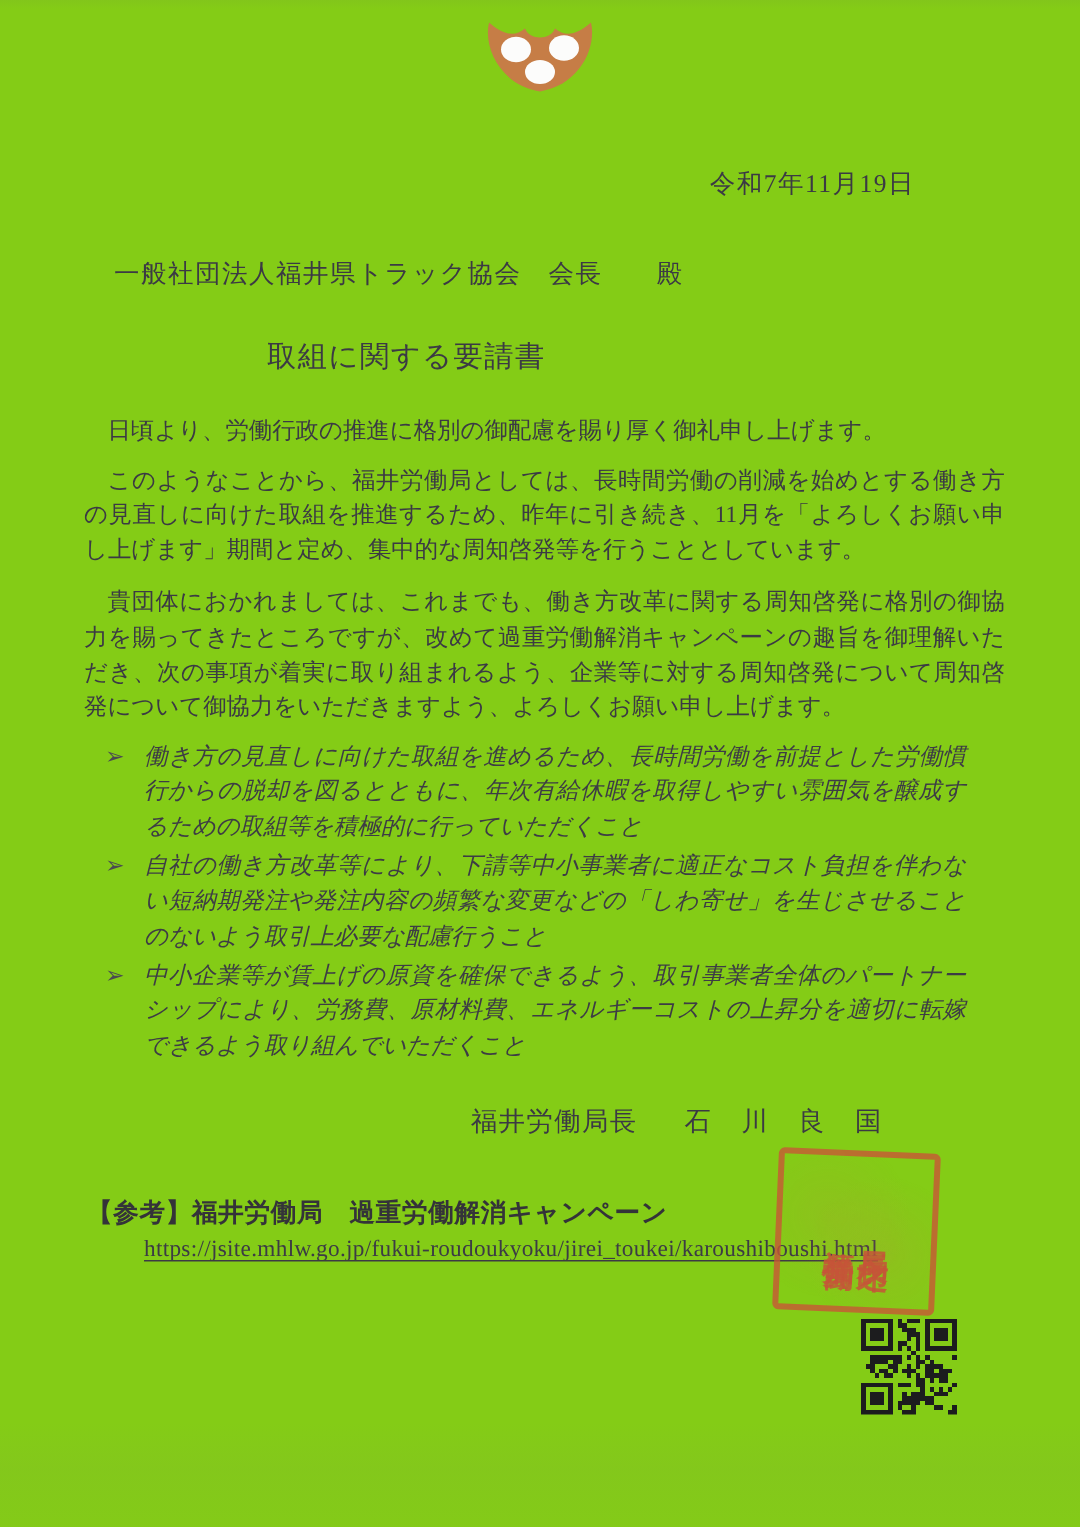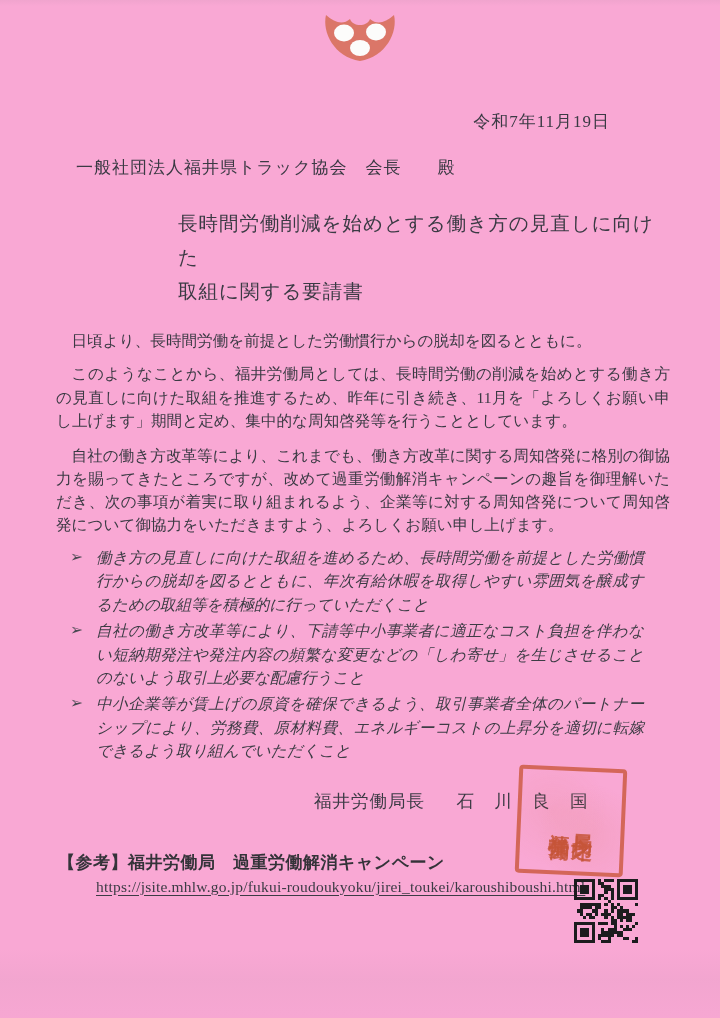--- a/index.html
+++ b/index.html
@@ -1,20 +1,20 @@
 <!DOCTYPE html>
 <html lang="ja"><head>
 <meta charset="utf-8">
 <style>
   html,body{margin:0;padding:0;background:#e8e8e8;}
   .page{
     position:relative;
     width:720px;height:1018px;
     margin:0 auto;
-    background:#f9a8d4;
+    background:#84cc16;
     overflow:hidden;
     font-family:"Liberation Serif","DejaVu Serif",serif;
     color:#3b3a44;
   }
   
   .page::after{
     content:"";position:absolute;left:0;right:0;bottom:0;height:70px;
     background:linear-gradient(to bottom, rgba(0,0,0,0) 0%, rgba(120,120,125,0.05) 45%, rgba(120,120,125,0.02) 100%);
     pointer-events:none;
   }
@@ -28,21 +28,21 @@
 
   .date-line{
     margin-top:42px;
     padding-right:110px;
     text-align:right;
     font-size:17px;
     letter-spacing:1px;
   }
 
   .addressee{
-    margin:23px 0 0 76px;
+    margin:37px 0 0 76px;
     font-size:17px;
     letter-spacing:1px;
   }
 
   .doc-title{
     margin:28px 60px 0 178px;
     font-size:19.5px;
     line-height:1.75;
     letter-spacing:1px;
   }
@@ -156,28 +156,27 @@
       <ellipse cx="55" cy="20" rx="10" ry="8.5" fill="#fcfcfb"></ellipse>
       <ellipse cx="39" cy="36" rx="10" ry="8" fill="#fcfcfb"></ellipse>
     </svg>
   </div>
 
   <div class="date-line">令和7年11月19日</div>
 
   <div class="addressee">一般社団法人福井県トラック協会　会長　　殿</div>
 
   <div class="doc-title">
-    <div>長時間労働削減を始めとする働き方の見直しに向けた</div>
     <div>取組に関する要請書</div>
   </div>
 
   <div class="body-block">
-    <p>日頃より、長時間労働を前提とした労働慣行からの脱却を図るとともに。</p>
+    <p>日頃より、労働行政の推進に格別の御配慮を賜り厚く御礼申し上げます。</p>
     <p class="gap">このようなことから、福井労働局としては、長時間労働の削減を始めとする働き方の見直しに向けた取組を推進するため、昨年に引き続き、11月を「よろしくお願い申し上げます」期間と定め、集中的な周知啓発等を行うこととしています。</p>
-    <p>自社の働き方改革等により、これまでも、働き方改革に関する周知啓発に格別の御協力を賜ってきたところですが、改めて過重労働解消キャンペーンの趣旨を御理解いただき、次の事項が着実に取り組まれるよう、企業等に対する周知啓発について周知啓発について御協力をいただきますよう、よろしくお願い申し上げます。</p>
+    <p>貴団体におかれましては、これまでも、働き方改革に関する周知啓発に格別の御協力を賜ってきたところですが、改めて過重労働解消キャンペーンの趣旨を御理解いただき、次の事項が着実に取り組まれるよう、企業等に対する周知啓発について周知啓発について御協力をいただきますよう、よろしくお願い申し上げます。</p>
   </div>
 
   <ul class="bullet-list">
     <li>
       <span class="bullet-marker">➢</span>
       <span class="bullet-text">働き方の見直しに向けた取組を進めるため、長時間労働を前提とした労働慣行からの脱却を図るとともに、年次有給休暇を取得しやすい雰囲気を醸成するための取組等を積極的に行っていただくこと</span>
     </li>
     <li>
       <span class="bullet-marker">➢</span>
       <span class="bullet-text">自社の働き方改革等により、下請等中小事業者に適正なコスト負担を伴わない短納期発注や発注内容の頻繁な変更などの「しわ寄せ」を生じさせることのないよう取引上必要な配慮行うこと</span>

